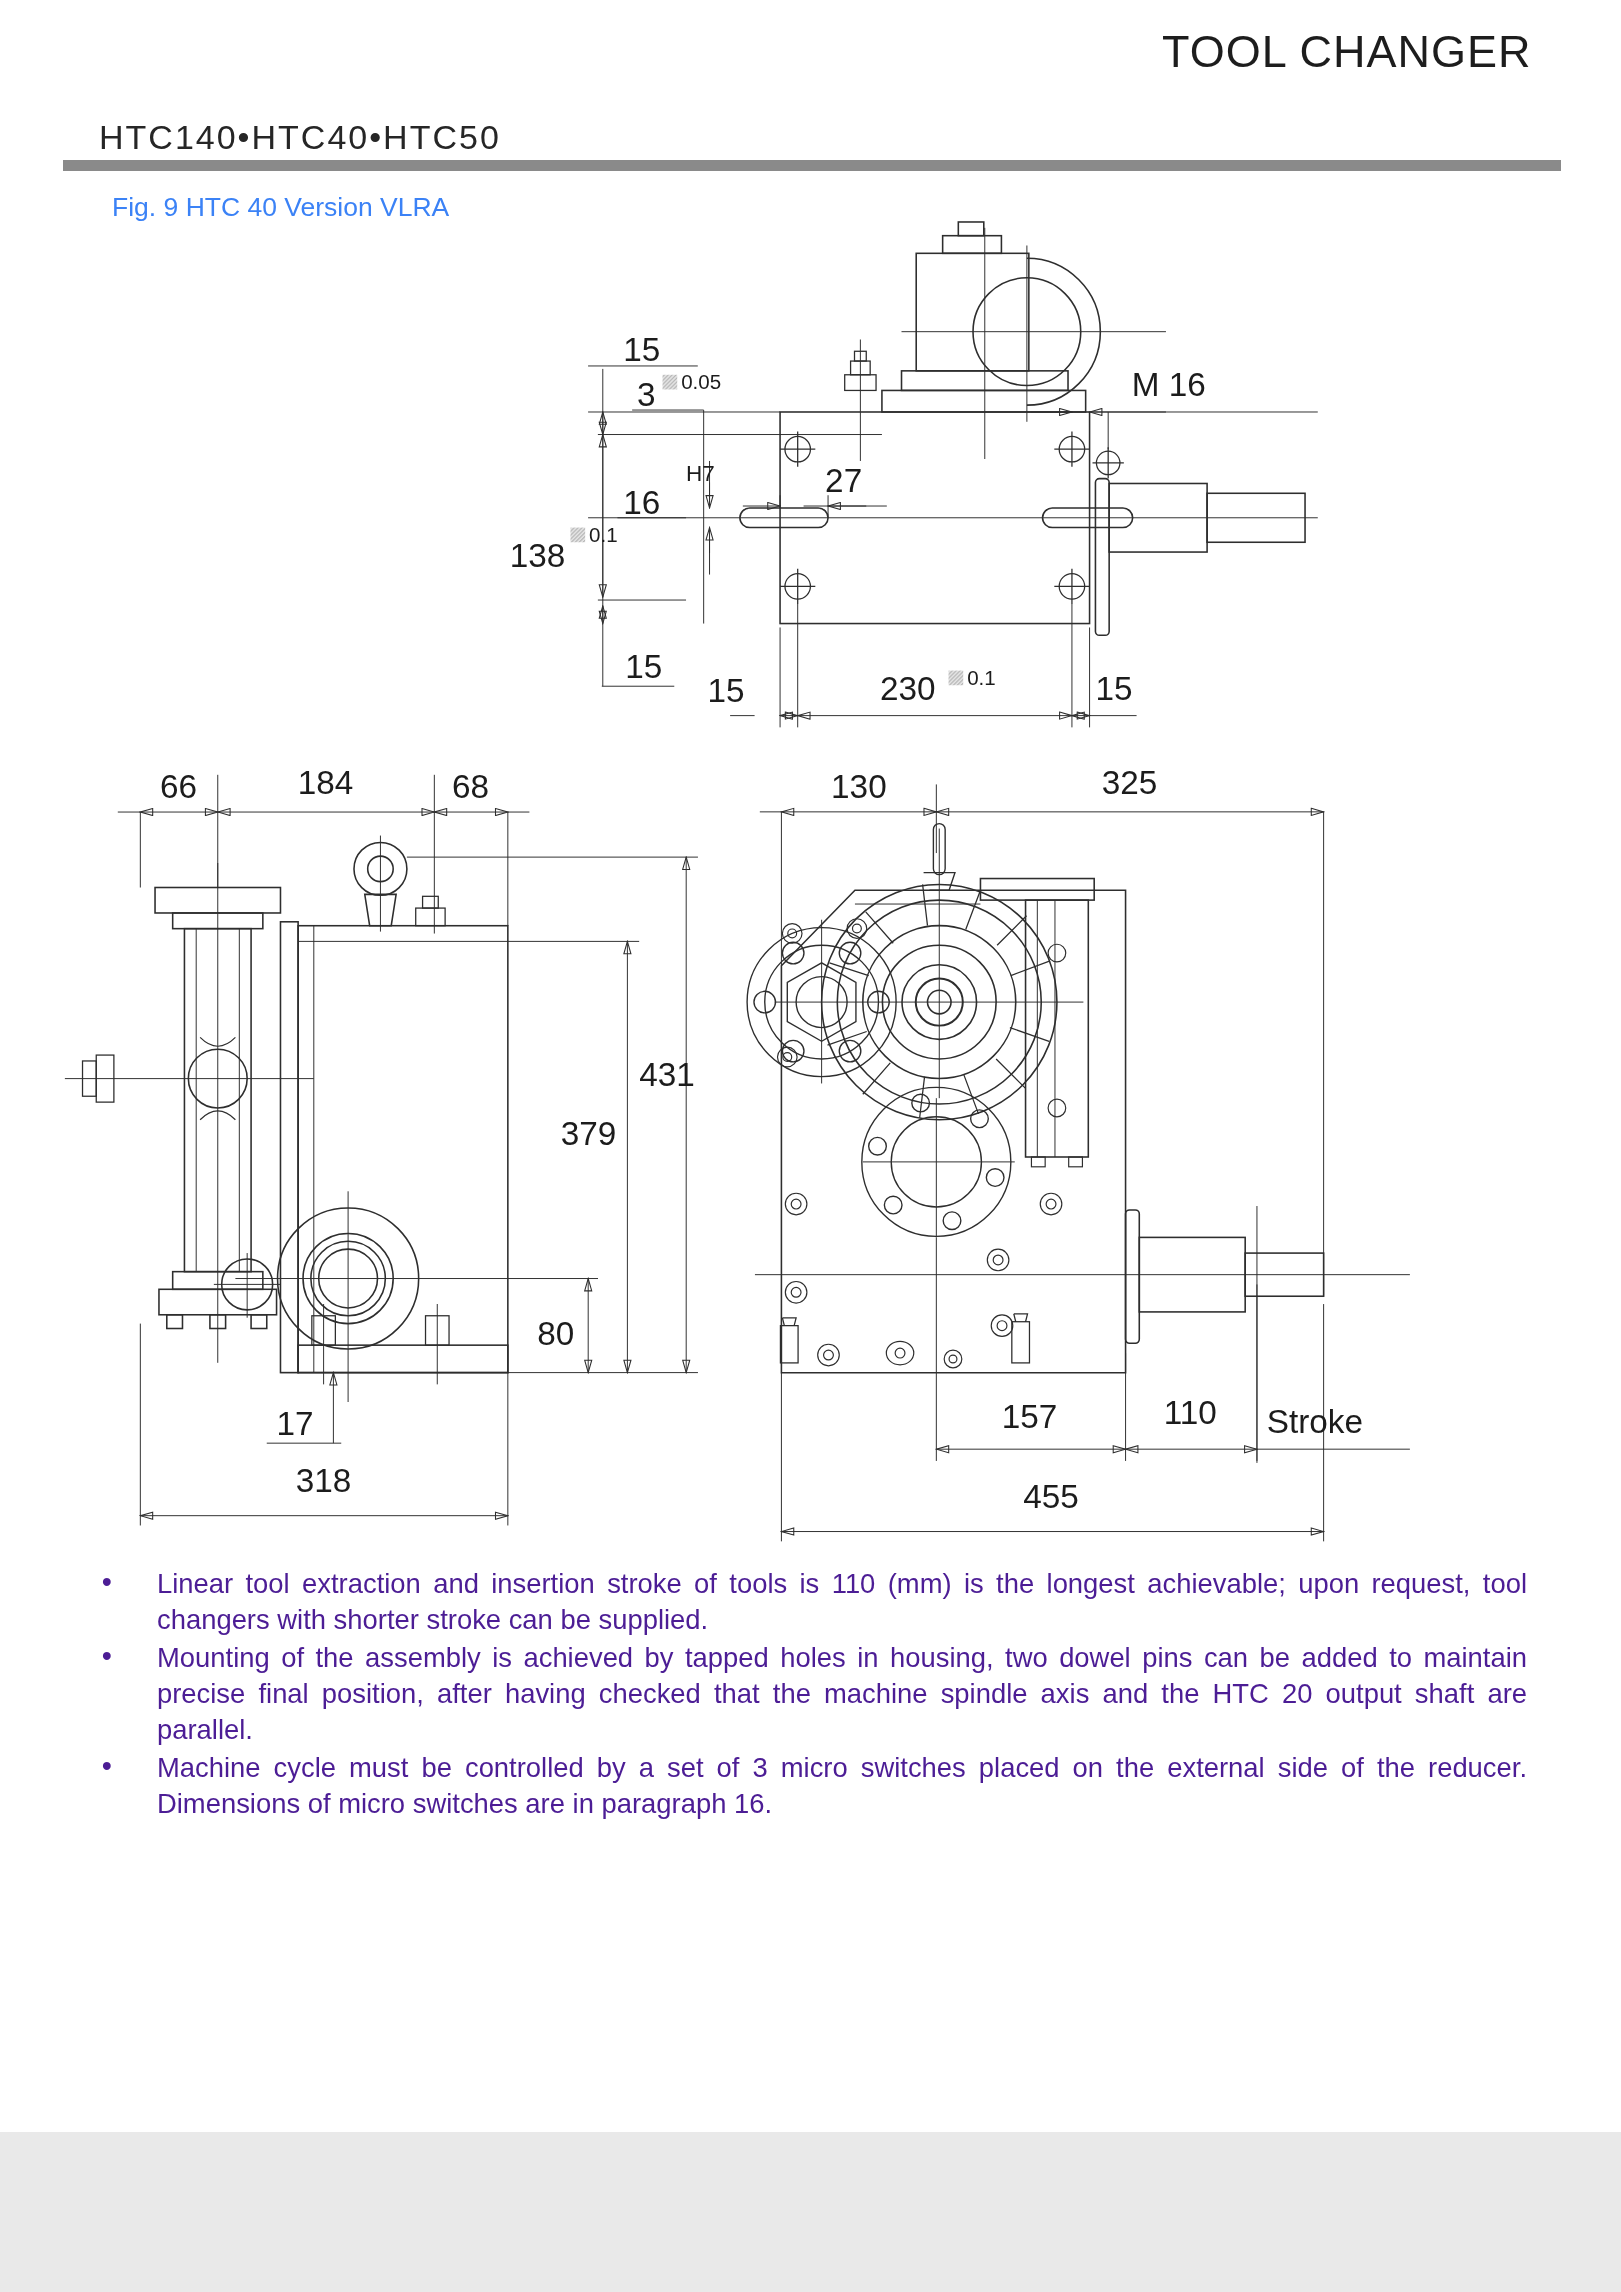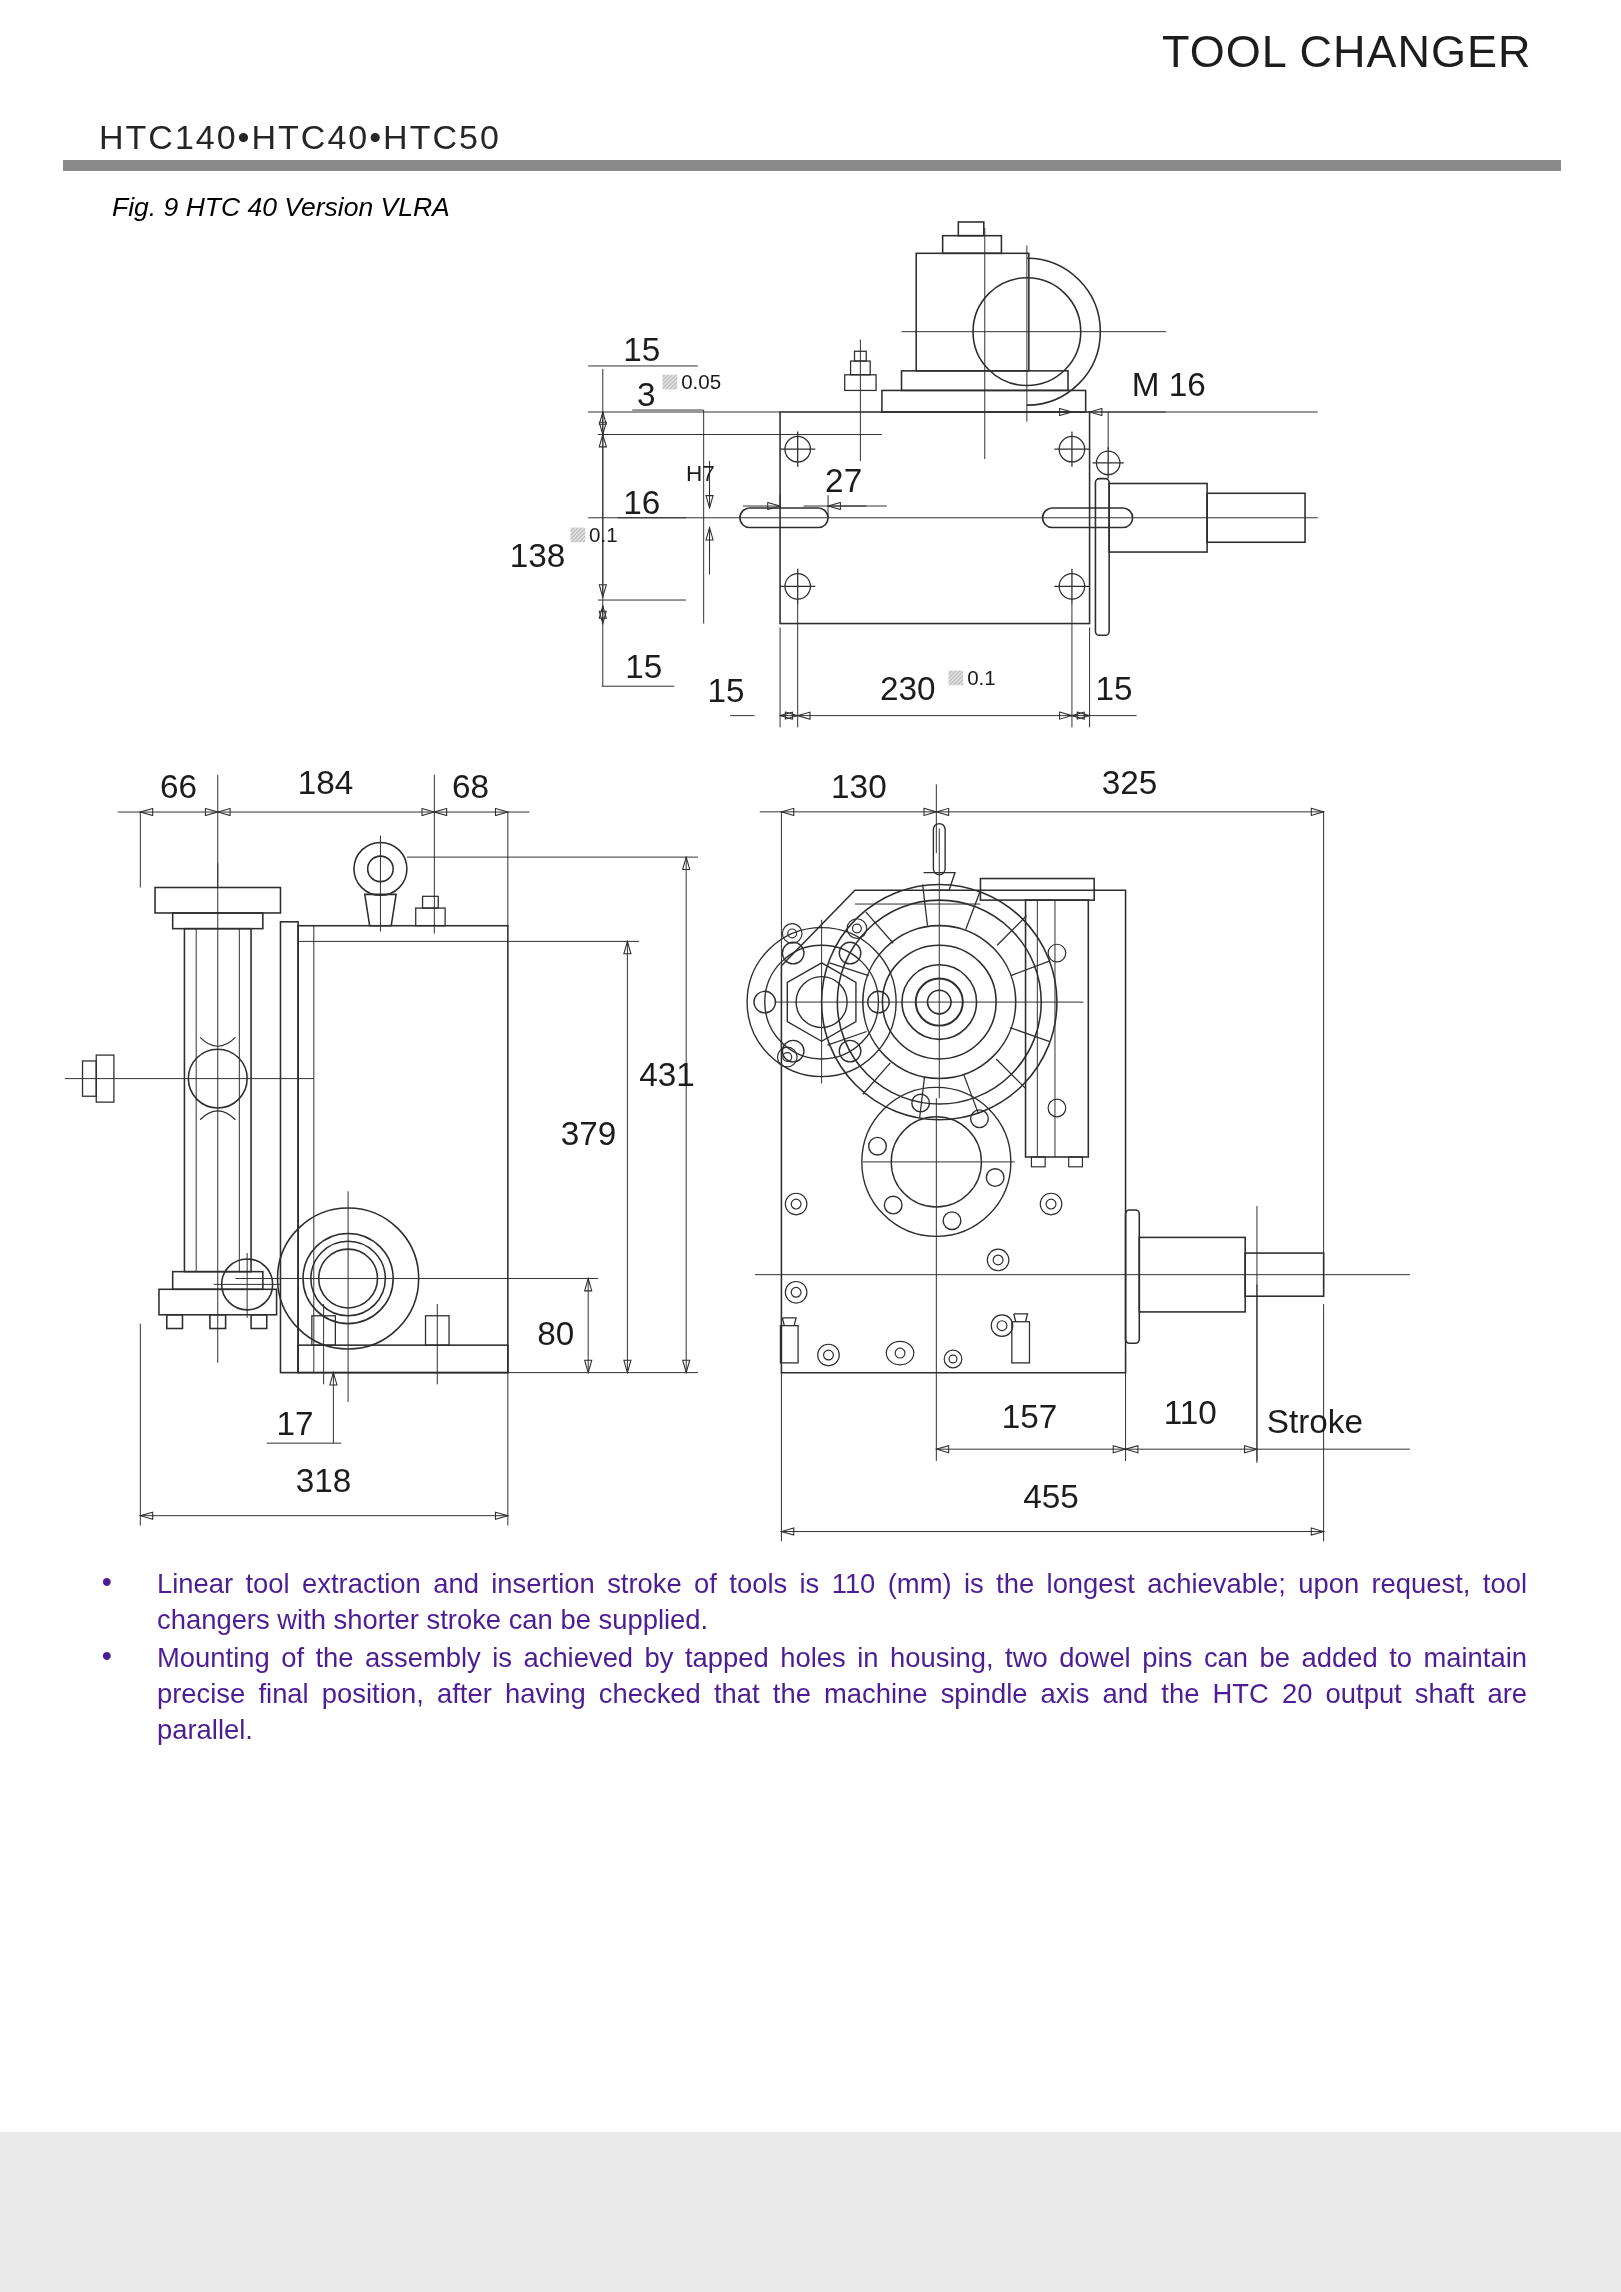--- a/index.html
+++ b/index.html
@@ -3,21 +3,21 @@
 <meta charset="utf-8">
 <style>
   html,body{margin:0;padding:0;background:#e9e9e9;}
   .page{position:relative;width:1621px;height:2132px;background:#ffffff;
         font-family:"Liberation Sans",sans-serif;color:#1c1c1c;overflow:hidden;margin:0 auto;}
   .abs{position:absolute;}
   .doc-title{left:1162px;top:25.5px;width:412px;font-size:45px;font-weight:400;
              letter-spacing:1px;color:#1d1d1d;white-space:nowrap;}
   .models{left:73px;top:118px;font-size:34px;font-weight:400;letter-spacing:2px;color:#262626;white-space:nowrap;margin-left:26px;}
   .rule{left:63px;top:160px;width:1498px;height:10.8px;background:#8a8a8a;}
-  .fig-caption{left:112px;top:192px;font-size:26.5px;color:#000000;font-style:italic;}
+  .fig-caption{left:112px;top:192px;font-size:26.5px;color:#3b82f6;}
   svg{position:absolute;overflow:visible;}
   svg text{font-family:"Liberation Sans",sans-serif;fill:#1c1c1c;}
   .dim{font-size:34px;}
   .dimsmall{font-size:21px;}
   .fit{font-size:23px;}
   
   .notes{left:94px;top:1566px;width:1433px;}
   .note{position:relative;padding-left:63px;margin-bottom:2px;
         font-size:27.4px;line-height:36px;text-align:justify;color:#4c1d95;}
   .note::before{content:"•";position:absolute;left:7.8px;top:-2px;font-size:29px;}
@@ -383,20 +383,21 @@
     <text class="dim" text-anchor="middle" x="1152" y="810">325</text>
     <text class="dim" text-anchor="middle" x="1050" y="1456">157</text>
     <text class="dim" text-anchor="middle" x="1214" y="1452">110</text>
     <text class="dim" x="1292" y="1462">Stroke</text>
     <text class="dim" text-anchor="middle" x="1072" y="1538">455</text>
   </svg>
 
   <div class="abs notes">
     <div class="note"><span>Linear tool extraction and insertion stroke of tools is 110 (mm) is the longest achievable; upon request, tool changers with shorter stroke can be supplied.</span></div>
     <div class="note"><span>Mounting of the assembly is achieved by tapped holes in housing, two dowel pins can be added to maintain precise final position, after having checked that the machine spindle axis and the HTC 20 output shaft are parallel.</span></div>
+    <div class="note"><span>Machine cycle must be controlled by a set of 3 micro switches placed on the external side of the reducer. Dimensions of micro switches are in paragraph 16.</span></div>
   </div>
 
   <div class="abs footer-bar"></div>
   <svg class="abs logo-box" viewBox="0 0 104 72">
     <g fill="none" stroke-linecap="round">
       <path d="M14,56 C0,48 6,28 24,31 C44,35 50,12 66,15" stroke="#ffffff" stroke-width="21"></path>
       <path d="M88,17 C102,24 98,45 80,42 C60,38 54,60 38,56" stroke="#ffffff" stroke-width="21"></path>
       <path d="M14,56 C0,48 6,28 24,31 C44,35 50,12 66,15" stroke="#101010" stroke-width="13"></path>
       <path d="M88,17 C102,24 98,45 80,42 C60,38 54,60 38,56" stroke="#101010" stroke-width="13"></path>
       <path d="M8,58 L22,62 M82,12 L96,9" stroke="#101010" stroke-width="10"></path>

